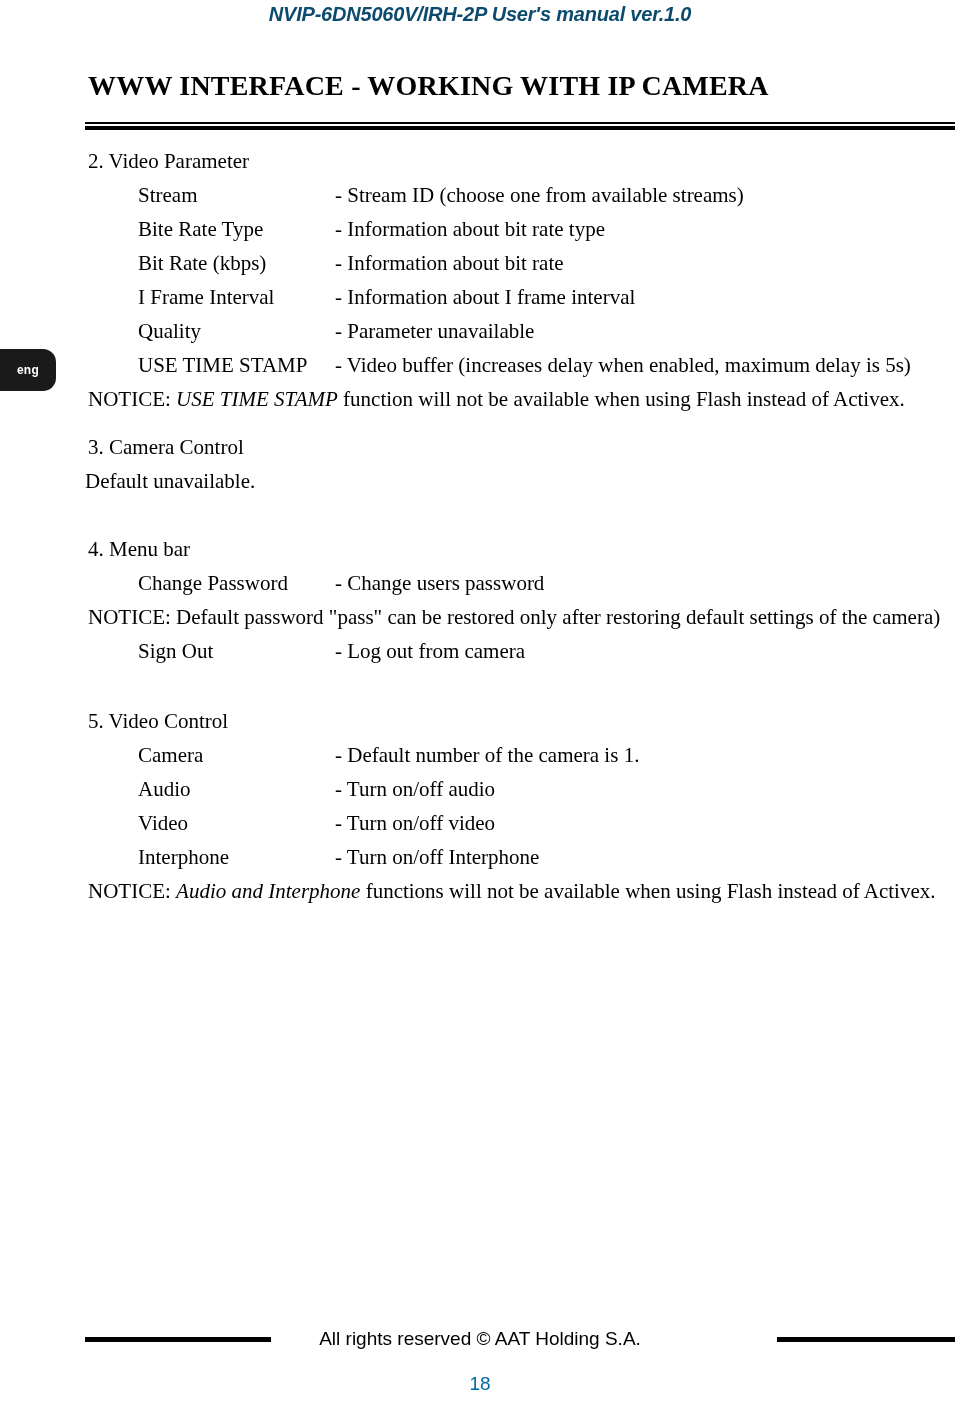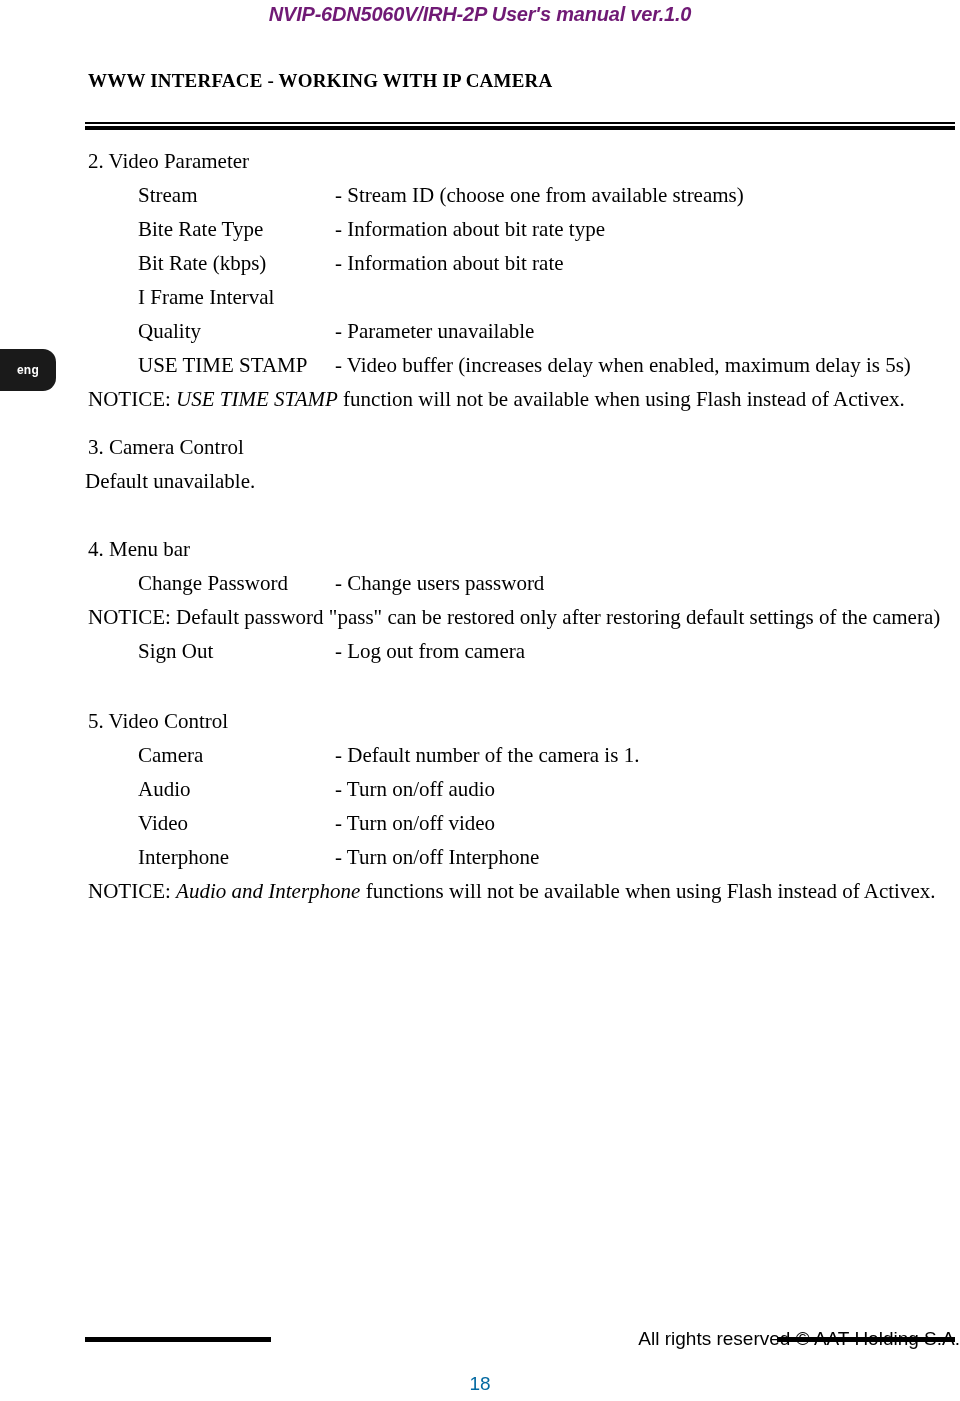--- a/index.html
+++ b/index.html
@@ -22,31 +22,31 @@
     position: absolute;
     top: 3px;
     left: 0;
     width: 960px;
     text-align: center;
     font-family: "Liberation Sans", "DejaVu Sans", sans-serif;
     font-style: italic;
     font-weight: bold;
     font-size: 20px;
     letter-spacing: -0.2px;
-    color: #701a75;
+    color: #0c4a6e;
   }
 
   
   .chapter-title {
     position: absolute;
     top: 70px;
     left: 88px;
     font-family: "Liberation Serif", "DejaVu Serif", serif;
     font-weight: bold;
-    font-size: 19px;
+    font-size: 28px;
     letter-spacing: 0.2px;
     white-space: nowrap;
   }
 
   
   .title-rule {
     position: absolute;
     left: 85px;
     width: 870px;
   }
@@ -147,21 +147,21 @@
     top: 1337px;
     width: 178px;
     height: 5px;
     background: #000;
   }
   .footer-text {
     position: absolute;
     left: 0;
     top: 1328px;
     width: 960px;
-    text-align: right;
+    text-align: center;
     font-family: "Liberation Sans", "DejaVu Sans", sans-serif;
     font-size: 19px;
     color: #000;
   }
   .page-number {
     position: absolute;
     left: 0;
     top: 1373px;
     width: 960px;
     text-align: center;
@@ -199,20 +199,21 @@
     <div class="defrow">
       <div class="term">Bite Rate Type</div>
       <div class="desc">- Information about bit rate type</div>
     </div>
     <div class="defrow">
       <div class="term">Bit Rate (kbps)</div>
       <div class="desc">- Information about bit rate</div>
     </div>
     <div class="defrow">
       <div class="term">I Frame Interval</div>
+      <div class="desc">- Information about I frame interval</div>
     </div>
     <div class="defrow">
       <div class="term">Quality</div>
       <div class="desc">- Parameter unavailable</div>
     </div>
     <div class="defrow">
       <div class="term">USE TIME STAMP</div>
       <div class="desc">- Video buffer (increases delay when enabled, maximum delay is 5s)</div>
     </div>
     <div class="notice-line"><span>NOTICE: </span><span class="em">USE TIME STAMP</span><span> function will not be available when using Flash instead of Activex.</span></div>

